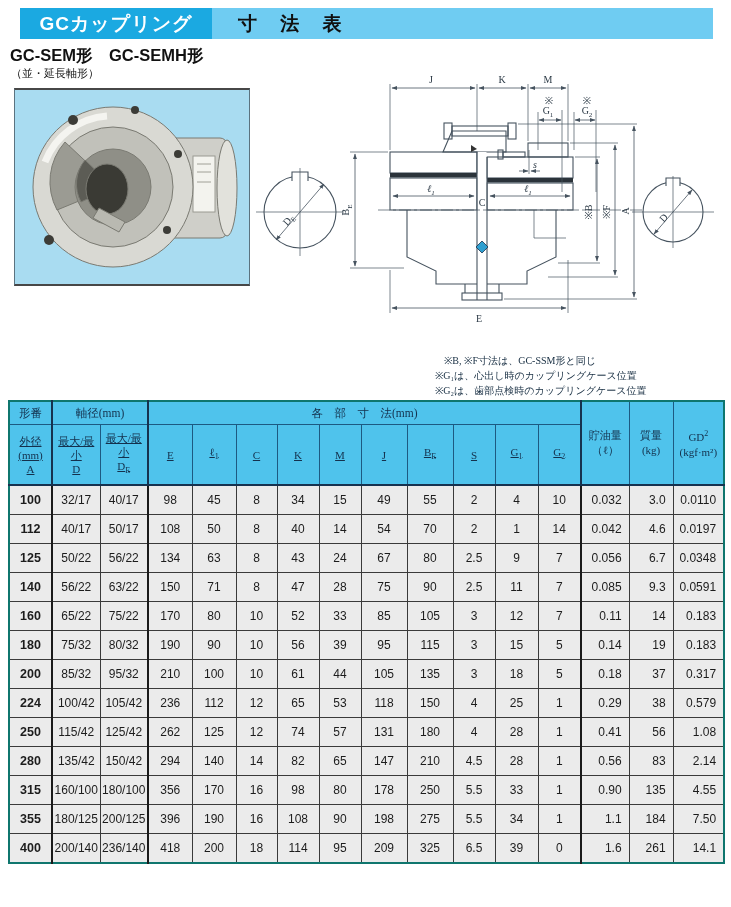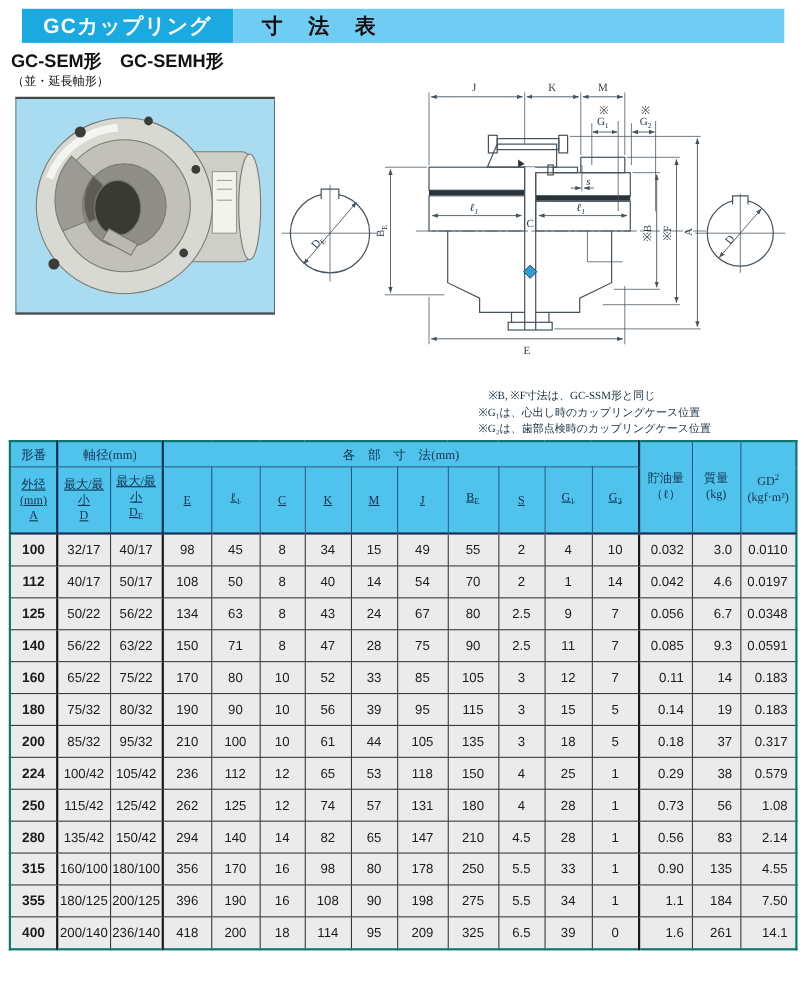--- a/index.html
+++ b/index.html
@@ -413,21 +413,21 @@
           <td class="">262</td>
           <td class="">125</td>
           <td class="">12</td>
           <td class="">74</td>
           <td class="">57</td>
           <td class="">131</td>
           <td class="">180</td>
           <td class="">4</td>
           <td class="">28</td>
           <td class="sep-r">1</td>
-          <td class="num-r">0.73</td>
+          <td class="num-r">0.41</td>
           <td class="num-r">56</td>
           <td class="num-r">1.08</td>
         </tr>
         <tr>
           <td class="rowhead sep-r">280</td>
           <td class="">135/42</td>
           <td class="sep-r">150/42</td>
           <td class="">294</td>
           <td class="">140</td>
           <td class="">14</td>

